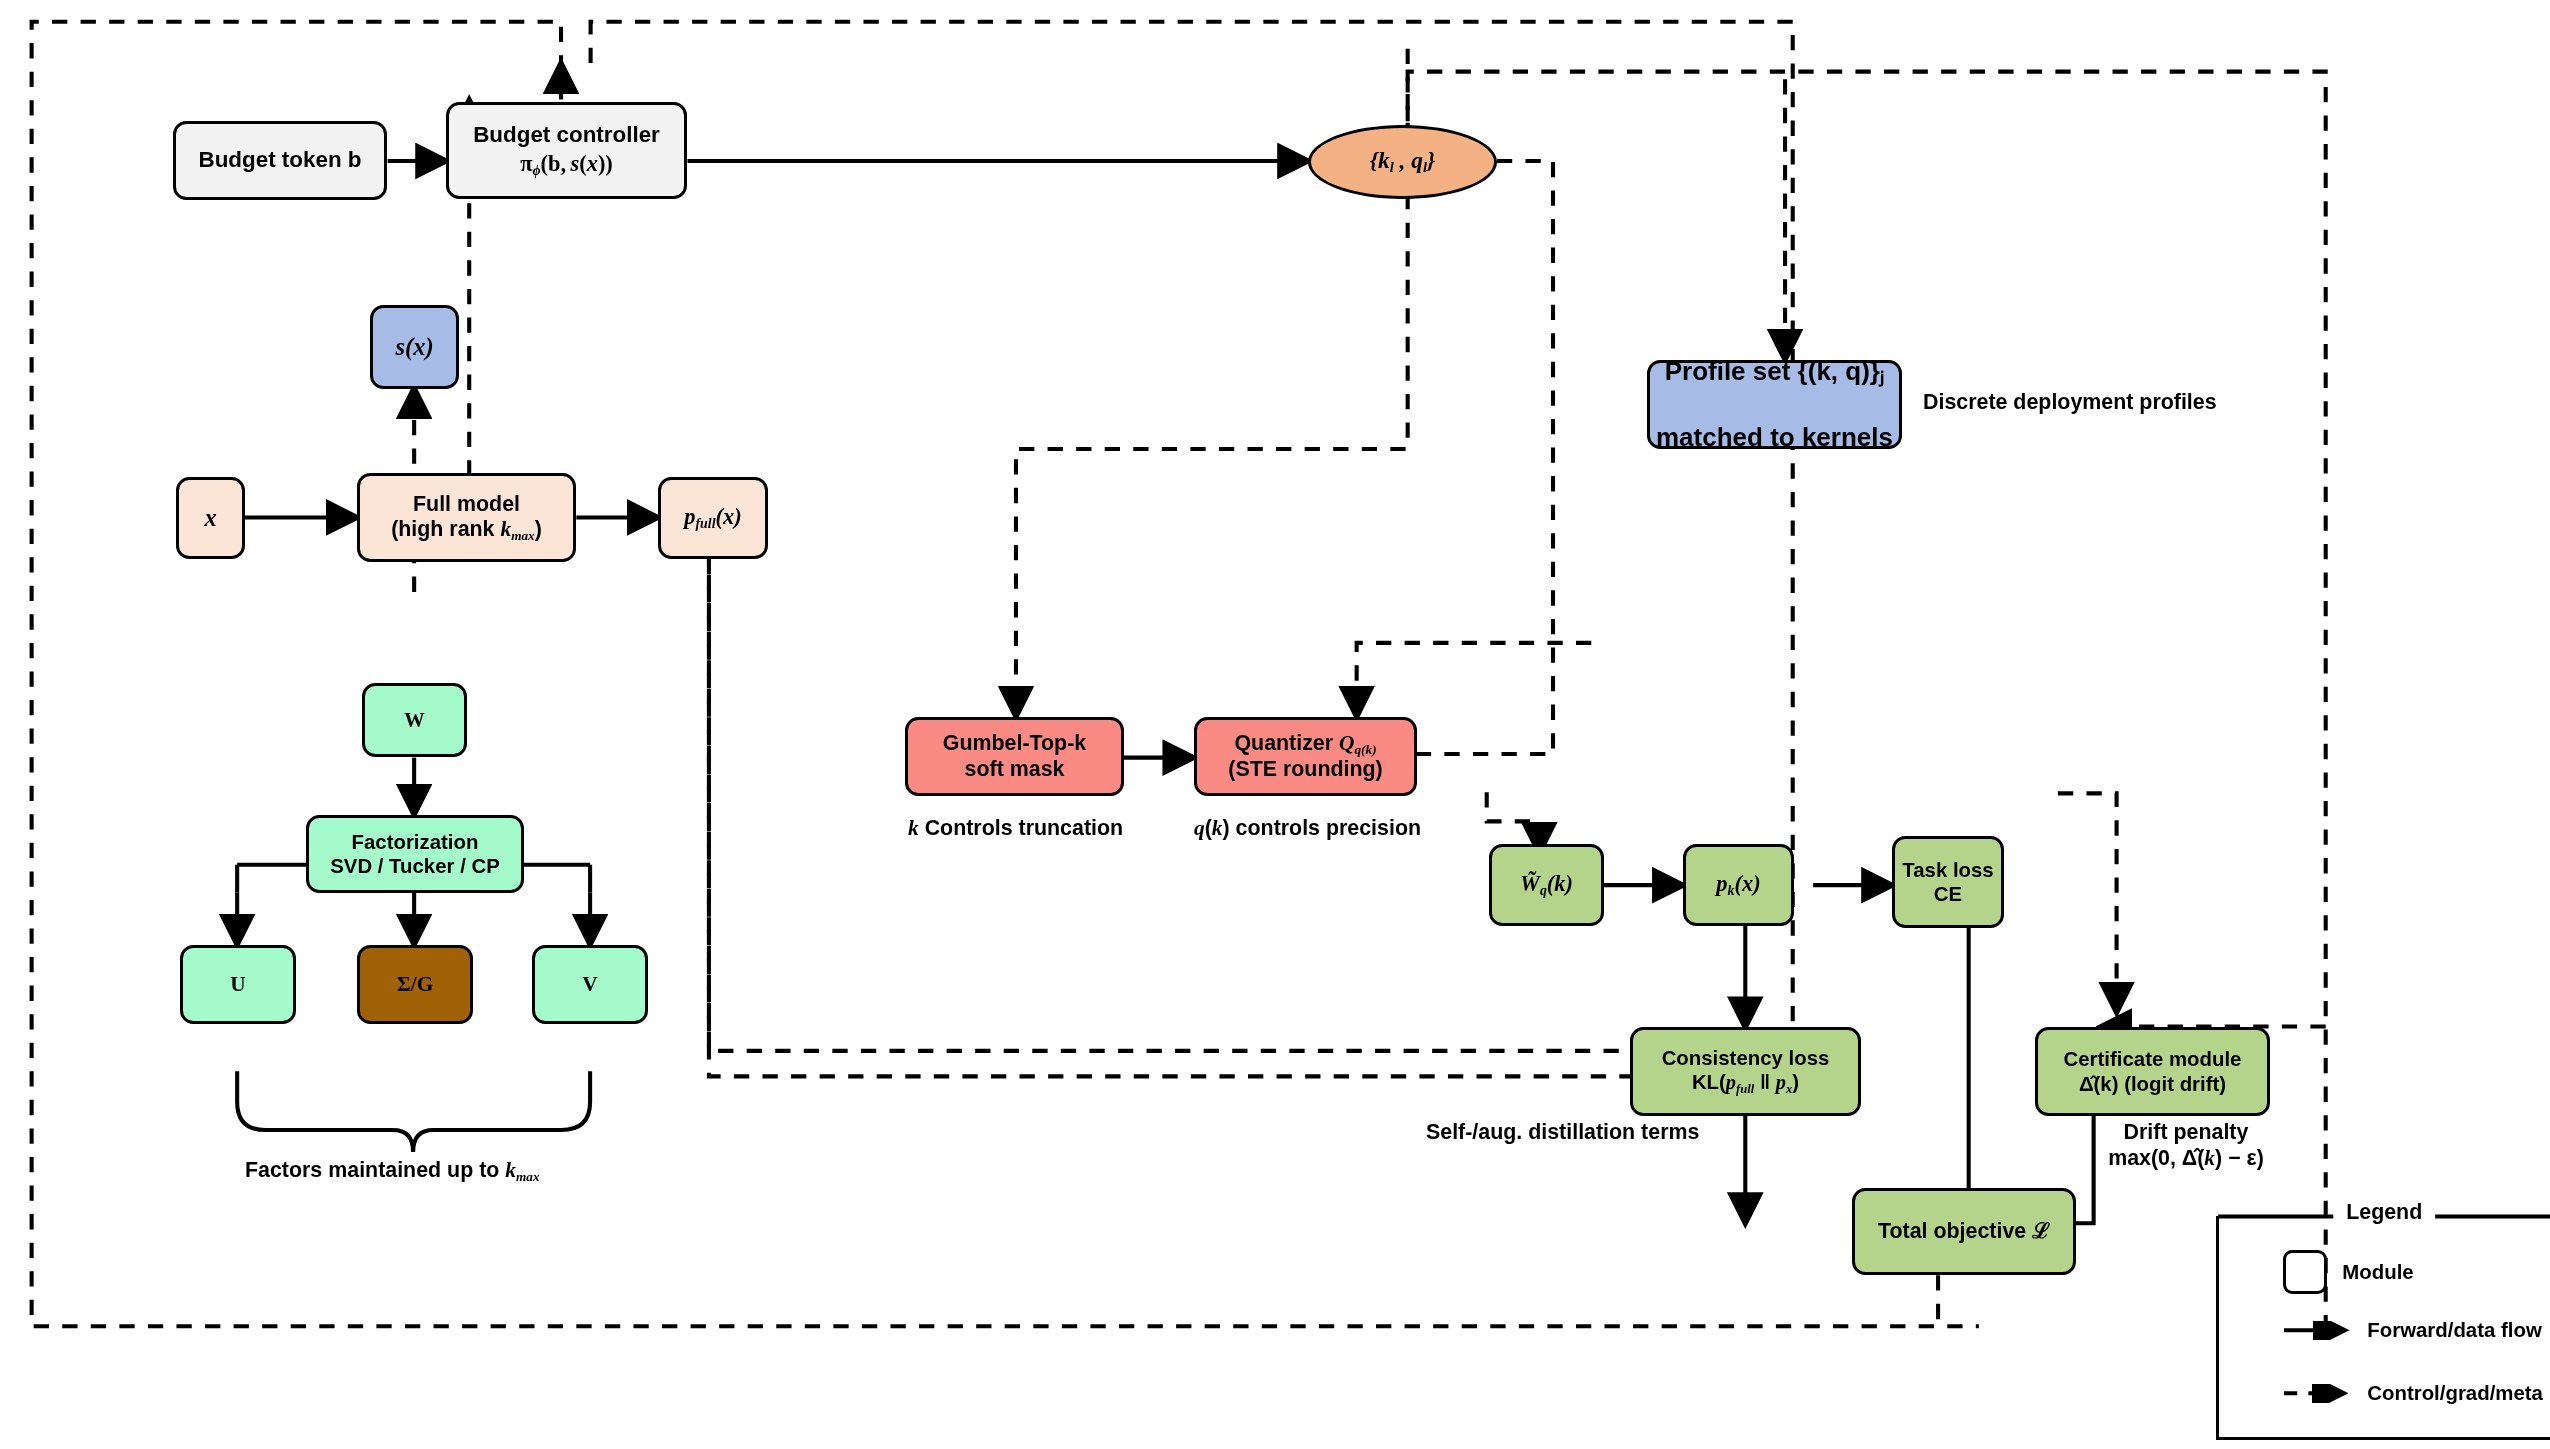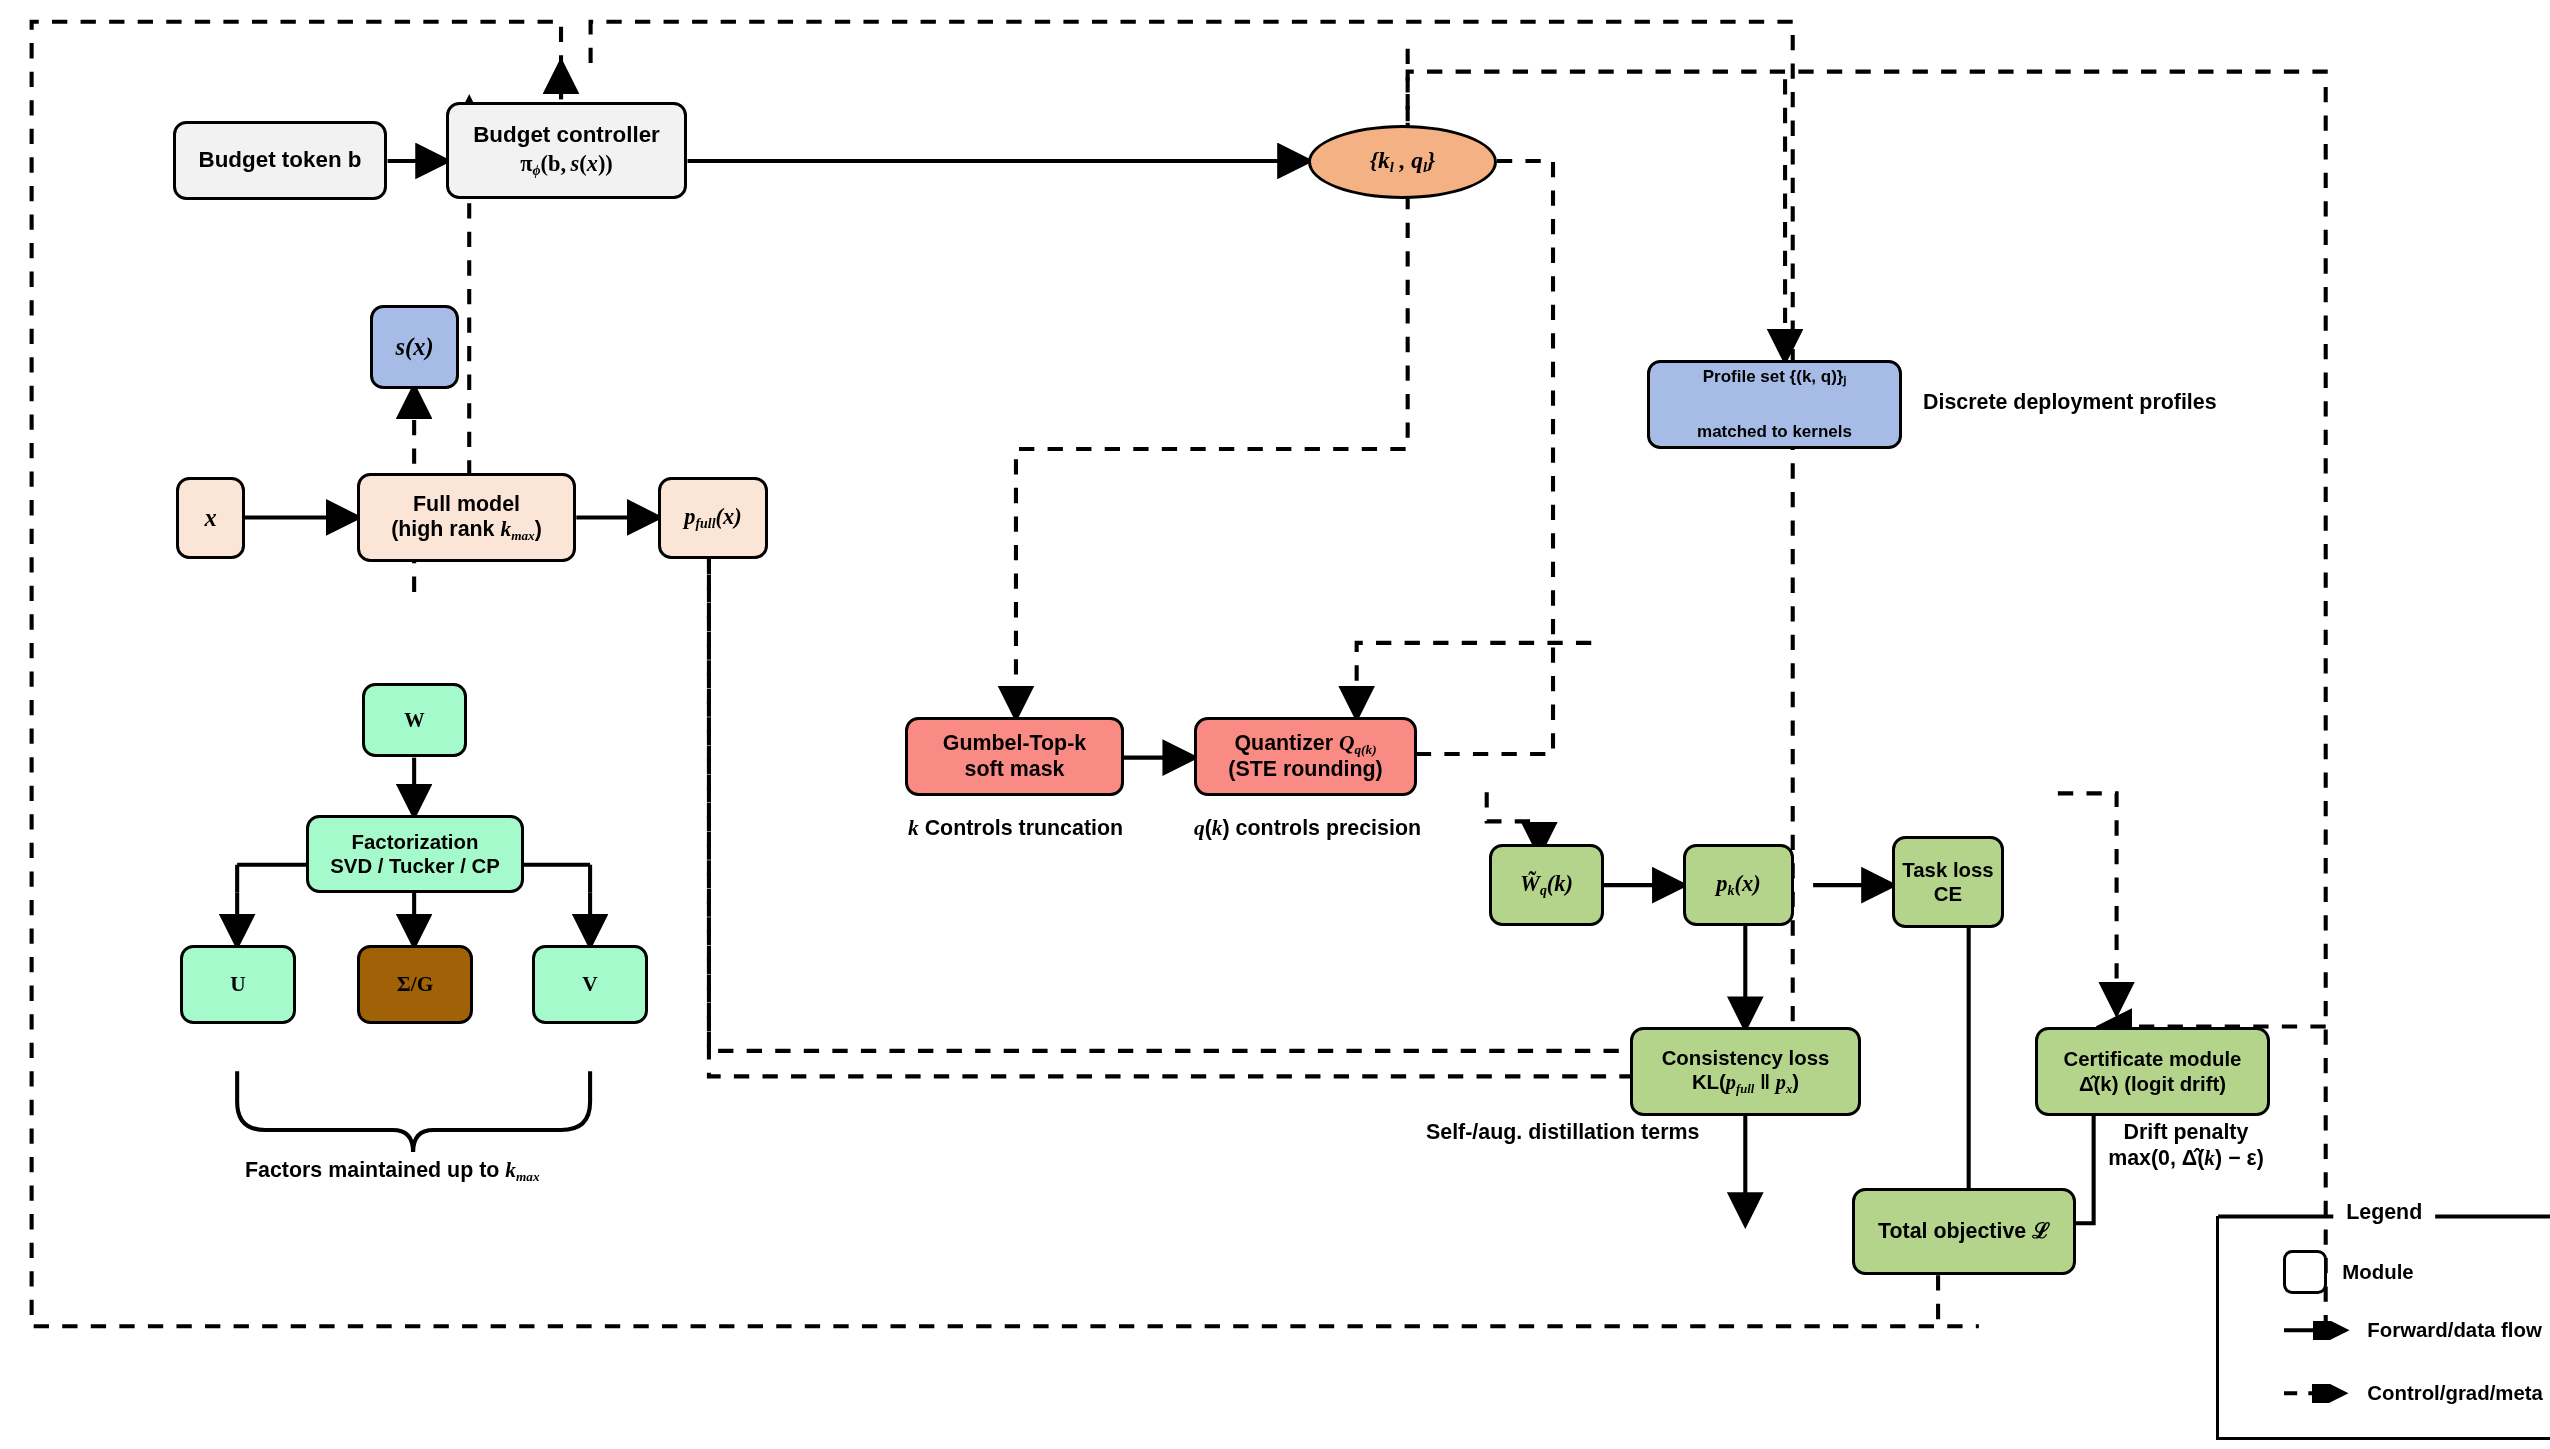--- a/index.html
+++ b/index.html
@@ -100,21 +100,21 @@
 
   <div class="node" style="left:446px;top:102px;width:241px;height:97px;background:#F2F2F2;font-size:22.4px;">
     <span class="ln">Budget controller</span>
     <span class="ln mu" style="font-size:22.4px;margin-top:3.1px;">π<sub>ϕ</sub>(<b>b</b>, <i>s</i>(<i>x</i>))</span>
   </div>
 
   <div class="ell" style="left:1308px;top:125px;width:189px;height:74px;background:#F4B183;font-size:23.5px;">
     <span class="ln mi">{<i>k<sub>l</sub></i> , <i>q<sub>l</sub></i>}</span>
   </div>
 
-  <div class="node" style="left:1647px;top:360px;width:255px;height:89px;background:#A6BCE6;font-size:17px;gap:35px;">
+  <div class="node" style="left:1647px;top:360px;width:255px;height:89px;background:#A6BCE6;font-size:26px;gap:35px;">
     <span class="ln">Profile set {(k, q)}ⱼ</span>
     <span class="ln">matched to kernels</span>
   </div>
 
   <div class="cap" style="left:1923px;top:390px;font-size:21.4px;">Discrete deployment profiles</div>
 
   <div class="node" style="left:370px;top:305px;width:89px;height:84px;background:#A6BCE6;font-size:24.5px;">
     <span class="ln mi"><i>s</i>(<i>x</i>)</span>
   </div>
 
@@ -154,21 +154,21 @@
 
   <div class="cap" style="left:245px;top:1158px;font-size:21.4px;">Factors maintained up to <i class="mi">k<sub>max</sub></i></div>
 
   <div class="node" style="left:905px;top:717px;width:219px;height:79px;background:#FA8A84;font-size:21.4px;">
     <span class="ln">Gumbel-Top-k</span>
     <span class="ln">soft mask</span>
   </div>
 
   <div class="cap" style="left:908px;top:816px;font-size:21.4px;"><i class="mi">k</i> Controls truncation</div>
 
-  <div class="node" style="left:1194px;top:717px;width:223px;height:79px;background:#FA8A84;font-size:21.4px;border-radius:14px;">
+  <div class="node" style="left:1194px;top:717px;width:223px;height:79px;background:#FA8A84;font-size:21.4px;">
     <span class="ln">Quantizer <i class="mi">Q<sub>q(k)</sub></i></span>
     <span class="ln">(STE rounding)</span>
   </div>
 
   <div class="cap" style="left:1194px;top:816px;font-size:21.4px;"><i class="mi">q</i>(<i class="mi">k</i>) controls precision</div>
 
   <div class="node" style="left:1489px;top:844px;width:115px;height:82px;background:#B5D48B;font-size:22.4px;">
     <span class="ln mi">W̃<sub>q</sub>(<i>k</i>)</span>
   </div>
 

